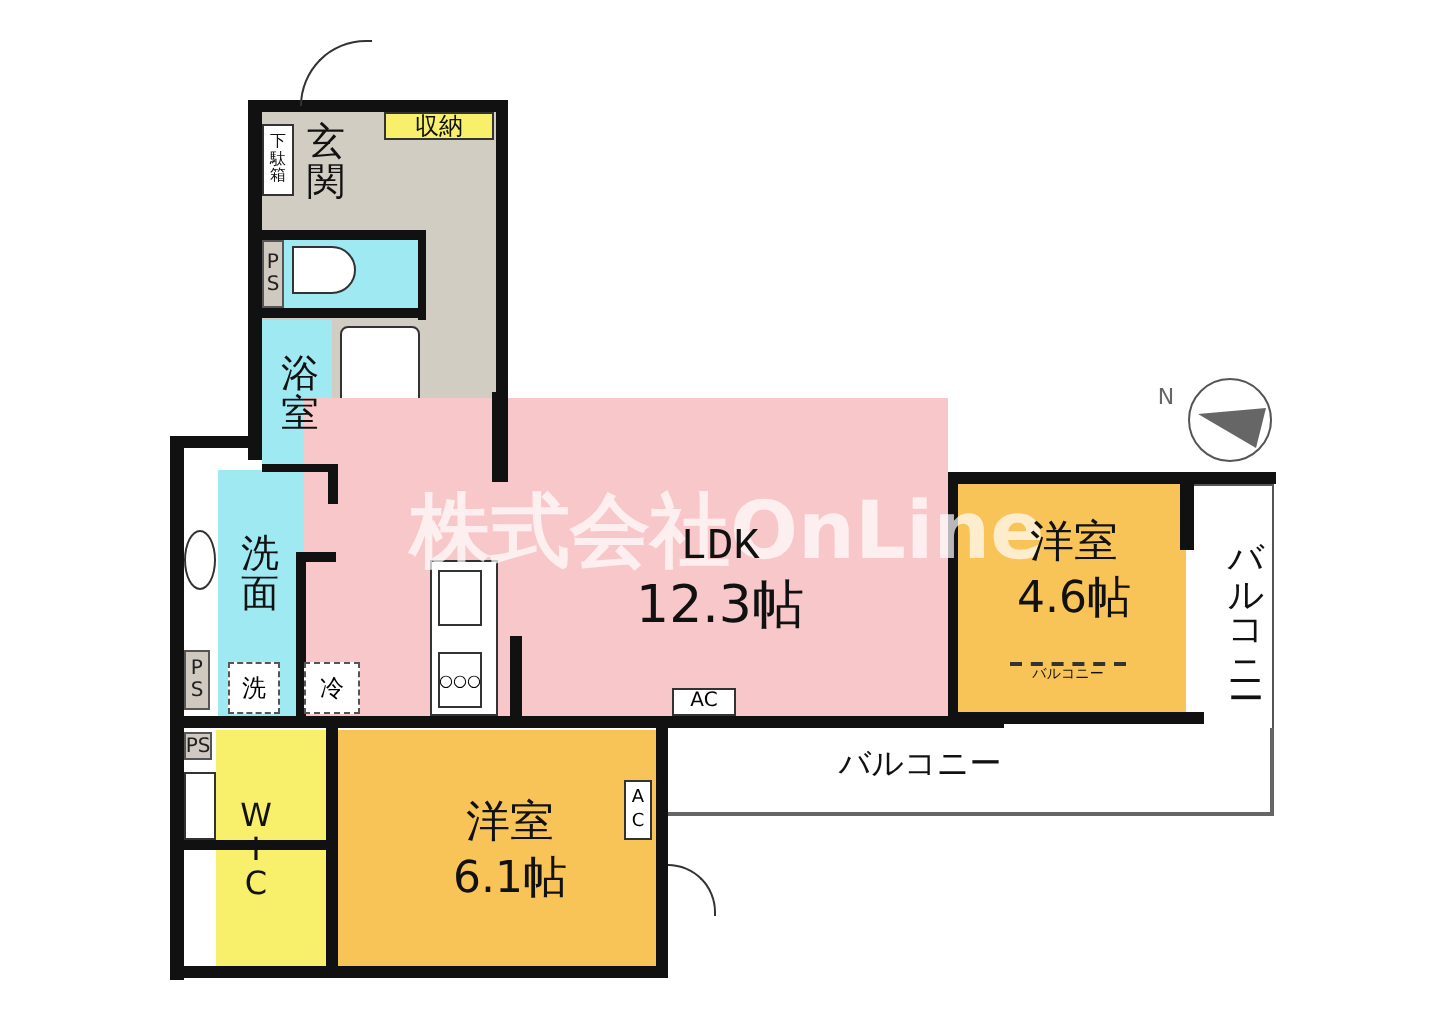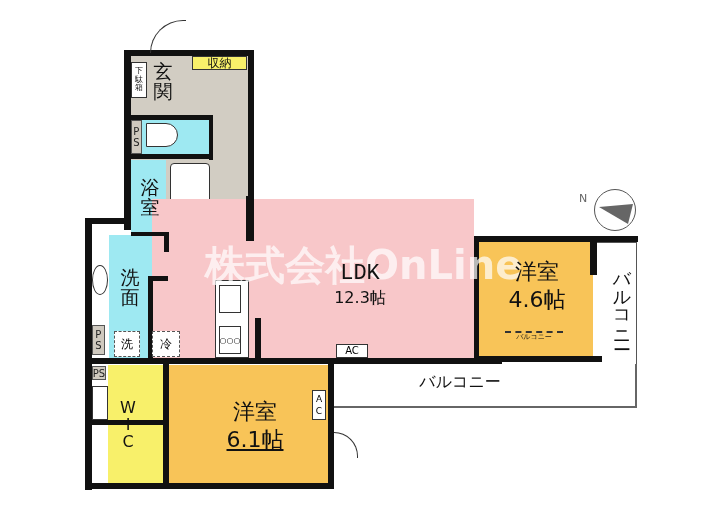--- a/index.html
+++ b/index.html
@@ -103,38 +103,38 @@
     <span>冷</span>
   </div>
 
 <div class="abs" style="left:215px;top:280px;width:34px;height:78px;background:#fff;border:1.5px solid #333;"></div>
 <div class="abs" style="left:219px;top:285px;width:22px;height:28px;border:1.5px solid #333;"></div>
 <div class="abs" style="left:219px;top:326px;width:22px;height:28px;border:1.5px solid #333;display:flex;flex-wrap:wrap;align-items:center;justify-content:center;font-size:8px;">○○○</div>
 
 <div class="watermark" style="left:205px;top:238px;">株式会社OnLine</div>
 
 <span class="label" style="left:320px;top:262px;width:80px;font-size:22px;font-family:Liberation Mono, monospace;">LDK</span>
-<span class="label" style="left:300px;top:290px;width:120px;font-size:16px;">12.3帖</span>
+<span class="label" style="left:300px;top:290px;width:120px;font-size:26px;">12.3帖</span>
 <div class="abs box" style="left:336px;top:344px;width:32px;height:14px;font-size:10px;text-align:center;line-height:12px;"><span>AC</span></div>
 
 <span class="label" style="left:497px;top:260px;width:80px;font-size:22px;">洋室</span>
 <span class="label" style="left:497px;top:288px;width:80px;font-size:22px;">4.6帖</span>
 <div class="abs" style="left:505px;top:331px;width:58px;border-top:2px dashed #333;"></div>
 <span class="label" style="left:505px;top:334px;width:58px;font-size:7px;">バルコニー</span>
 
 <span class="label vtext" style="left:605px;top:258px;width:26px;font-size:18px;">バルコニー</span>
 
 <span class="label" style="left:405px;top:374px;width:110px;font-size:16px;">バルコニー</span>
 
 <span class="label" style="left:118px;top:400px;width:20px;font-size:16px;">W
 I
 C</span>
 
 <span class="label" style="left:210px;top:400px;width:90px;font-size:22px;">洋室</span>
-<span class="label" style="left:210px;top:428px;width:90px;font-size:22px;text-decoration:underline;">6.1帖</span>
+<span class="label" style="left:210px;top:428px;width:90px;font-size:22px;">6.1帖</span>
 <div class="abs box" style="left:312px;top:390px;width:14px;height:30px;font-size:9px;text-align:center;line-height:12px;white-space:pre;padding-top:2px;"><span>A
 C</span></div>
 <div class="abs" style="left:334px;top:432px;width:24px;height:26px;border-top:1.5px solid #333;border-right:1.5px solid #333;border-radius:0 24px 0 0;"></div>
 
 <div class="abs" style="left:594px;top:189px;width:42px;height:42px;border:1.5px solid #555;border-radius:50%;background:#fff;">
   <svg width="40" height="40" viewBox="0 0 40 40" style="position:absolute;left:0;top:0;">
     <polygon points="4,17 38,14 33,34" fill="#666"></polygon>
   </svg>
 </div>
 <span class="label" style="left:576px;top:193px;width:14px;font-size:11px;color:#666;">N</span>

